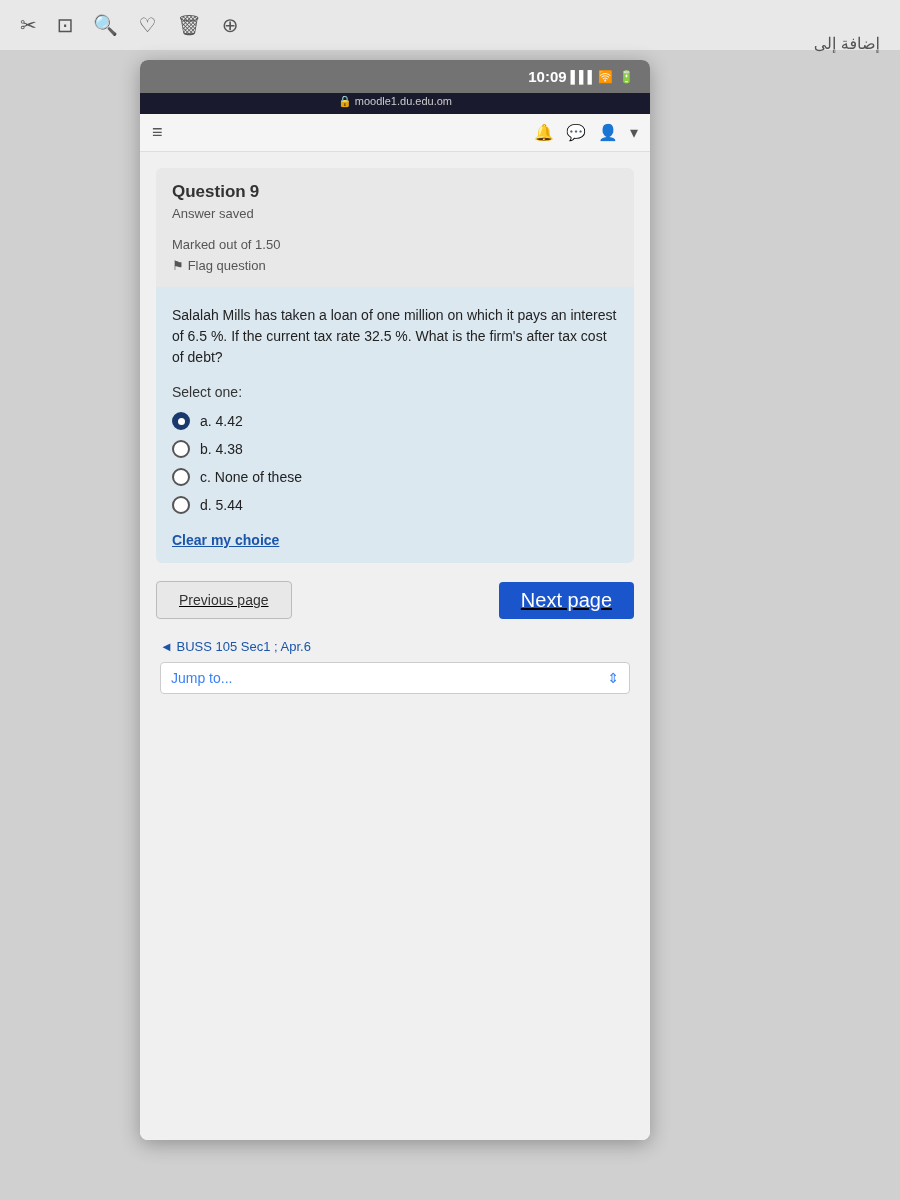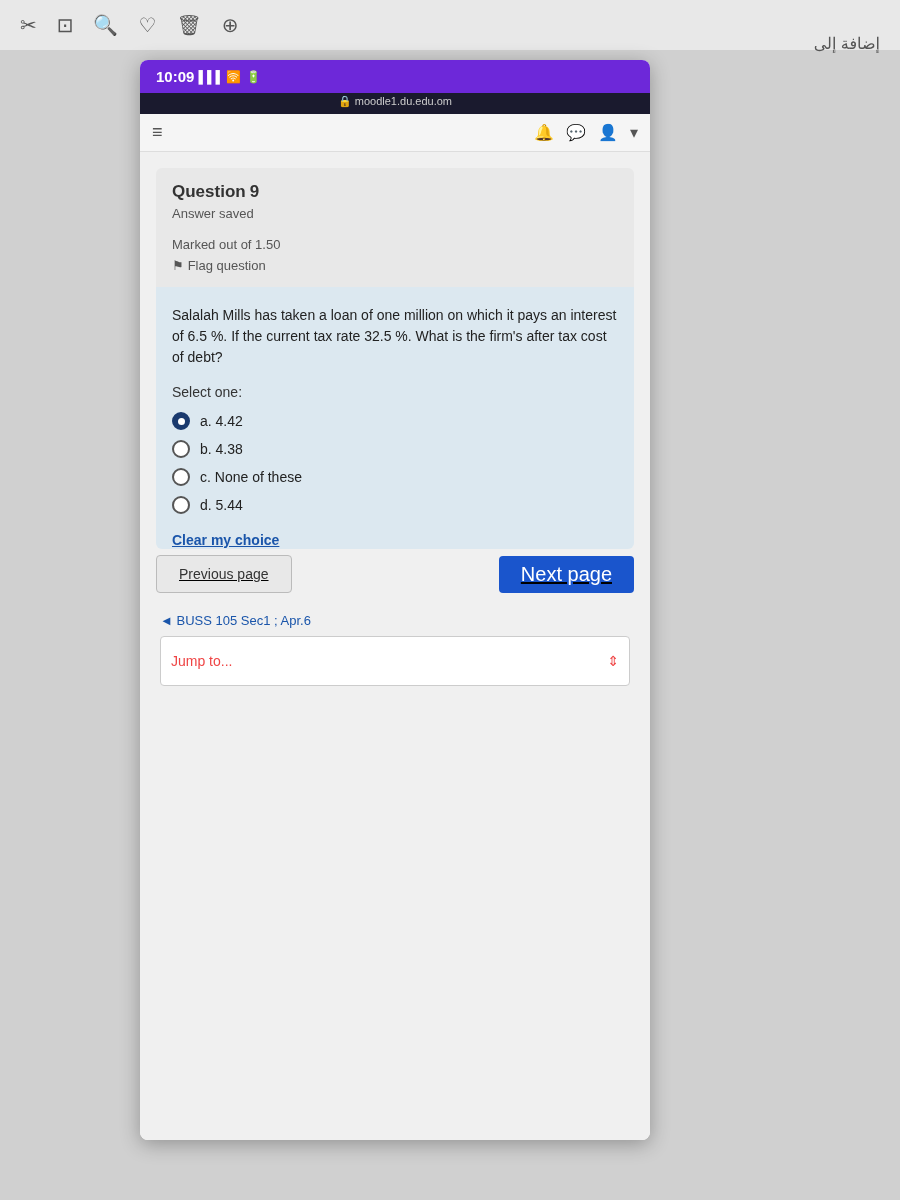--- a/index.html
+++ b/index.html
@@ -47,25 +47,25 @@
       background: #fff;
       border-radius: 8px;
       box-shadow: 0 4px 20px rgba(0,0,0,0.3);
       overflow: hidden;
       display: flex;
       flex-direction: column;
     }
 
     
     .status-bar {
-      background: #6d28d9;
+      background: #737373;
       color: white;
       padding: 8px 16px;
       display: flex;
-      justify-content: flex-start;
+      justify-content: flex-end;
       align-items: center;
       font-size: 14px;
       font-weight: bold;
       flex-shrink: 0;
     }
     .status-bar-left {
       font-size: 15px;
       font-weight: bold;
     }
     .status-bar-right {
@@ -144,22 +144,22 @@
       color: #555;
       display: flex;
       align-items: center;
       gap: 4px;
     }
 
     
     .question-body {
       background: #dce8f0;
       border-radius: 0 0 6px 6px;
-      padding: 18px 16px 0 16px;
-      margin-bottom: 6px;
+      padding: 18px 16px 14px 16px;
+      margin-bottom: 18px;
     }
     .question-text {
       font-size: 14px;
       color: #222;
       line-height: 1.5;
       margin-bottom: 16px;
     }
     .select-one-label {
       font-size: 14px;
       color: #333;
@@ -251,25 +251,25 @@
       align-items: center;
       gap: 4px;
       margin-bottom: 8px;
       cursor: pointer;
     }
     .jump-to-row {
       display: flex;
       align-items: center;
       justify-content: space-between;
       font-size: 14px;
-      color: #ef4444;
+      color: #3b82f6;
       background: white;
       border: 1px solid #ccc;
       border-radius: 4px;
-      padding: 16px 10px;
+      padding: 7px 10px;
       cursor: pointer;
     }
 
     
     .phone-frame ::-webkit-scrollbar {
       width: 5px;
     }
     .phone-frame ::-webkit-scrollbar-thumb {
       background: #aaa;
       border-radius: 3px;

